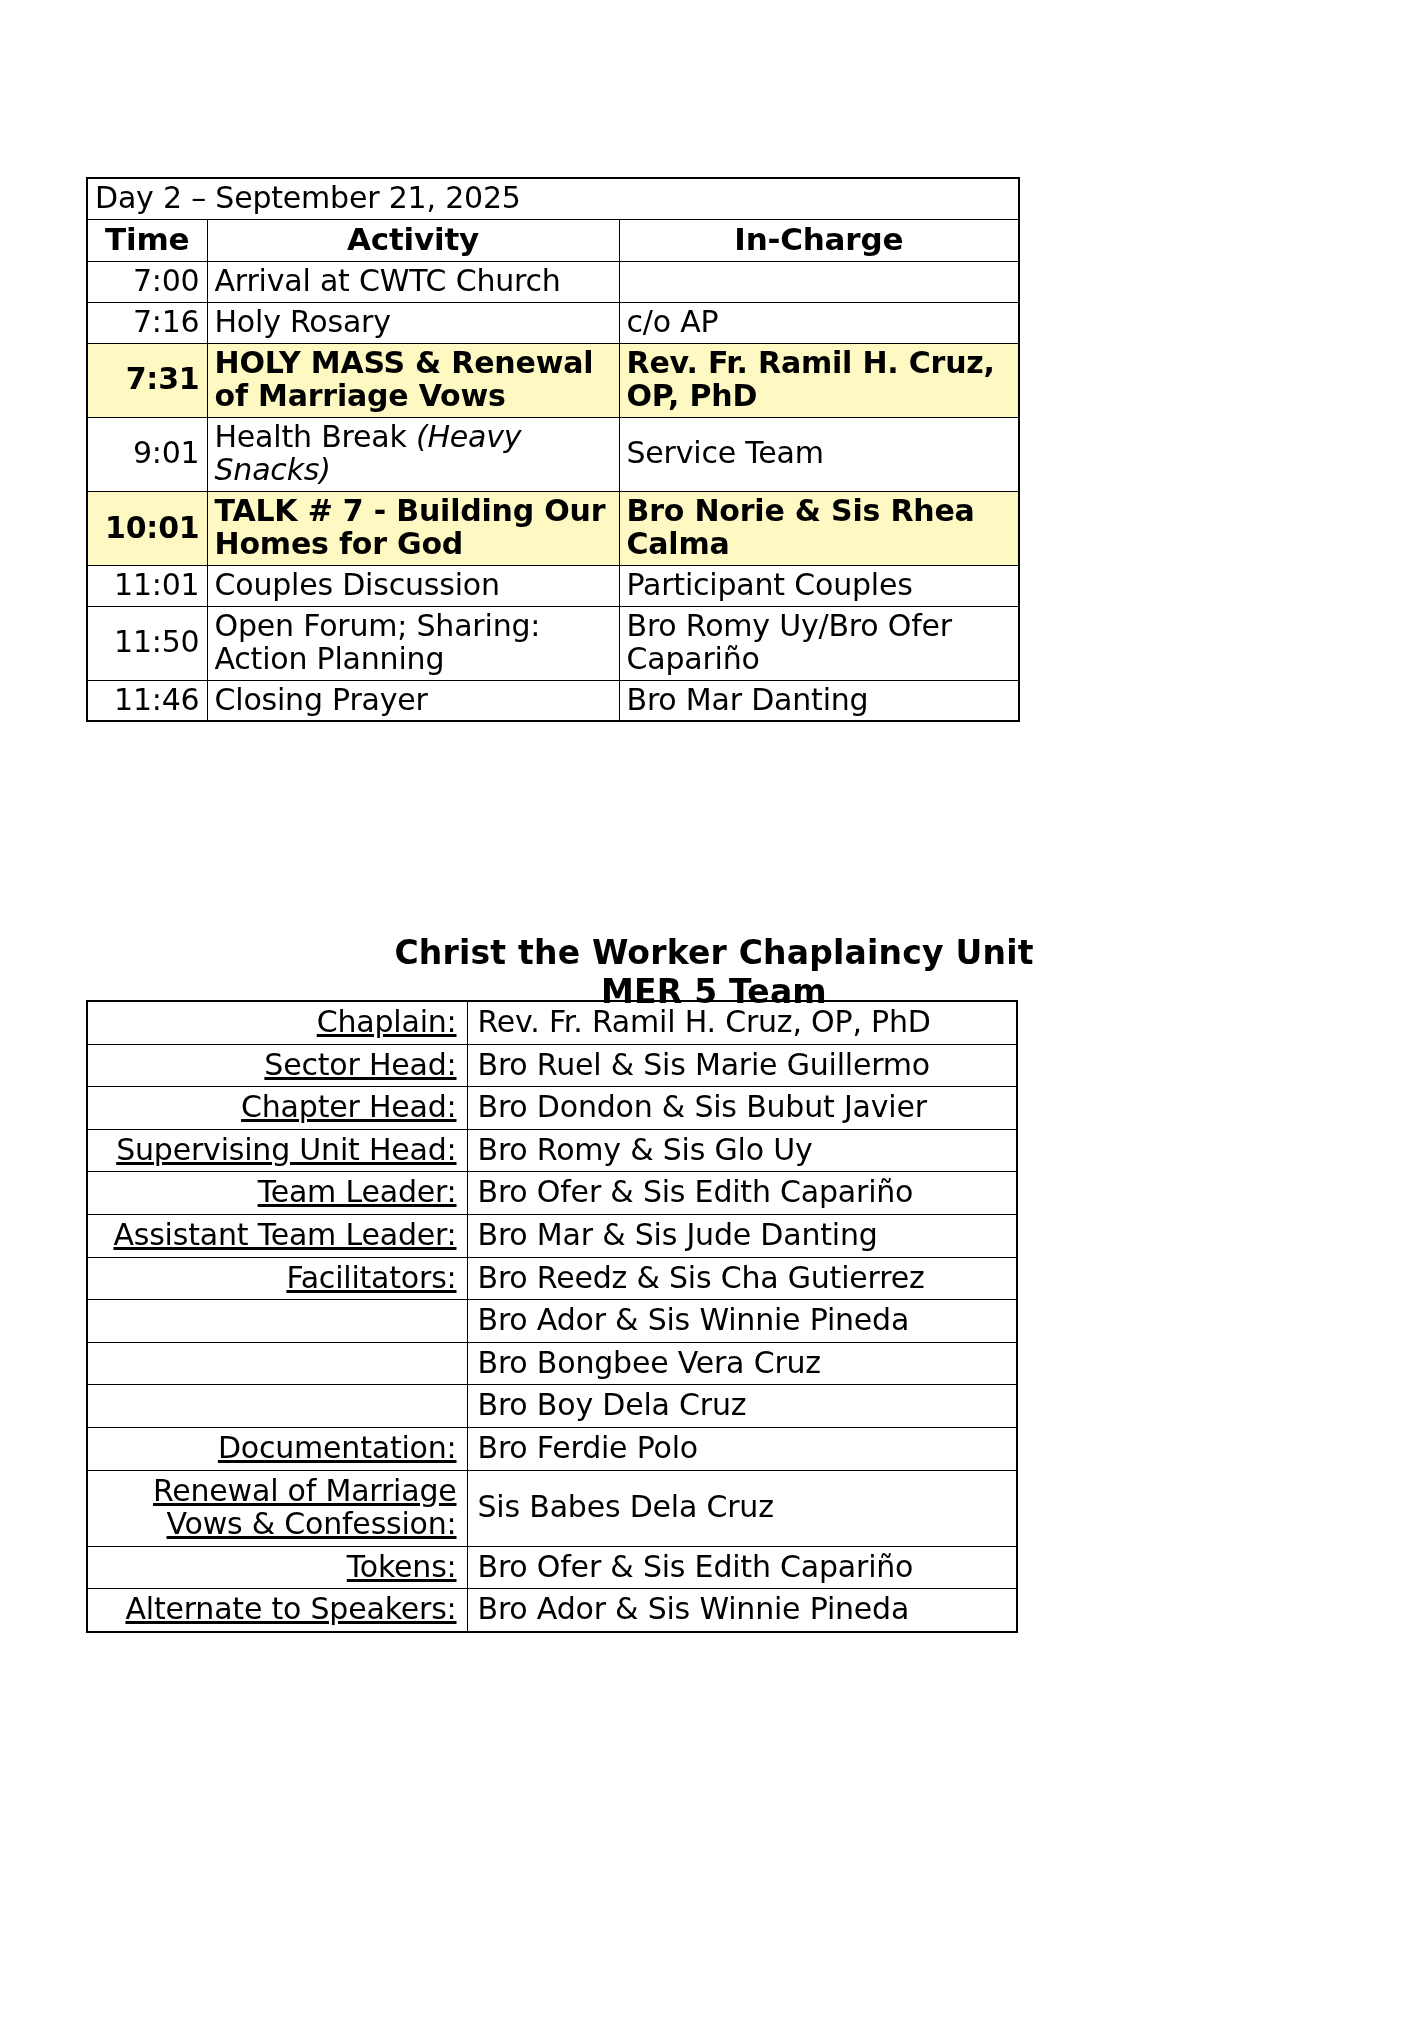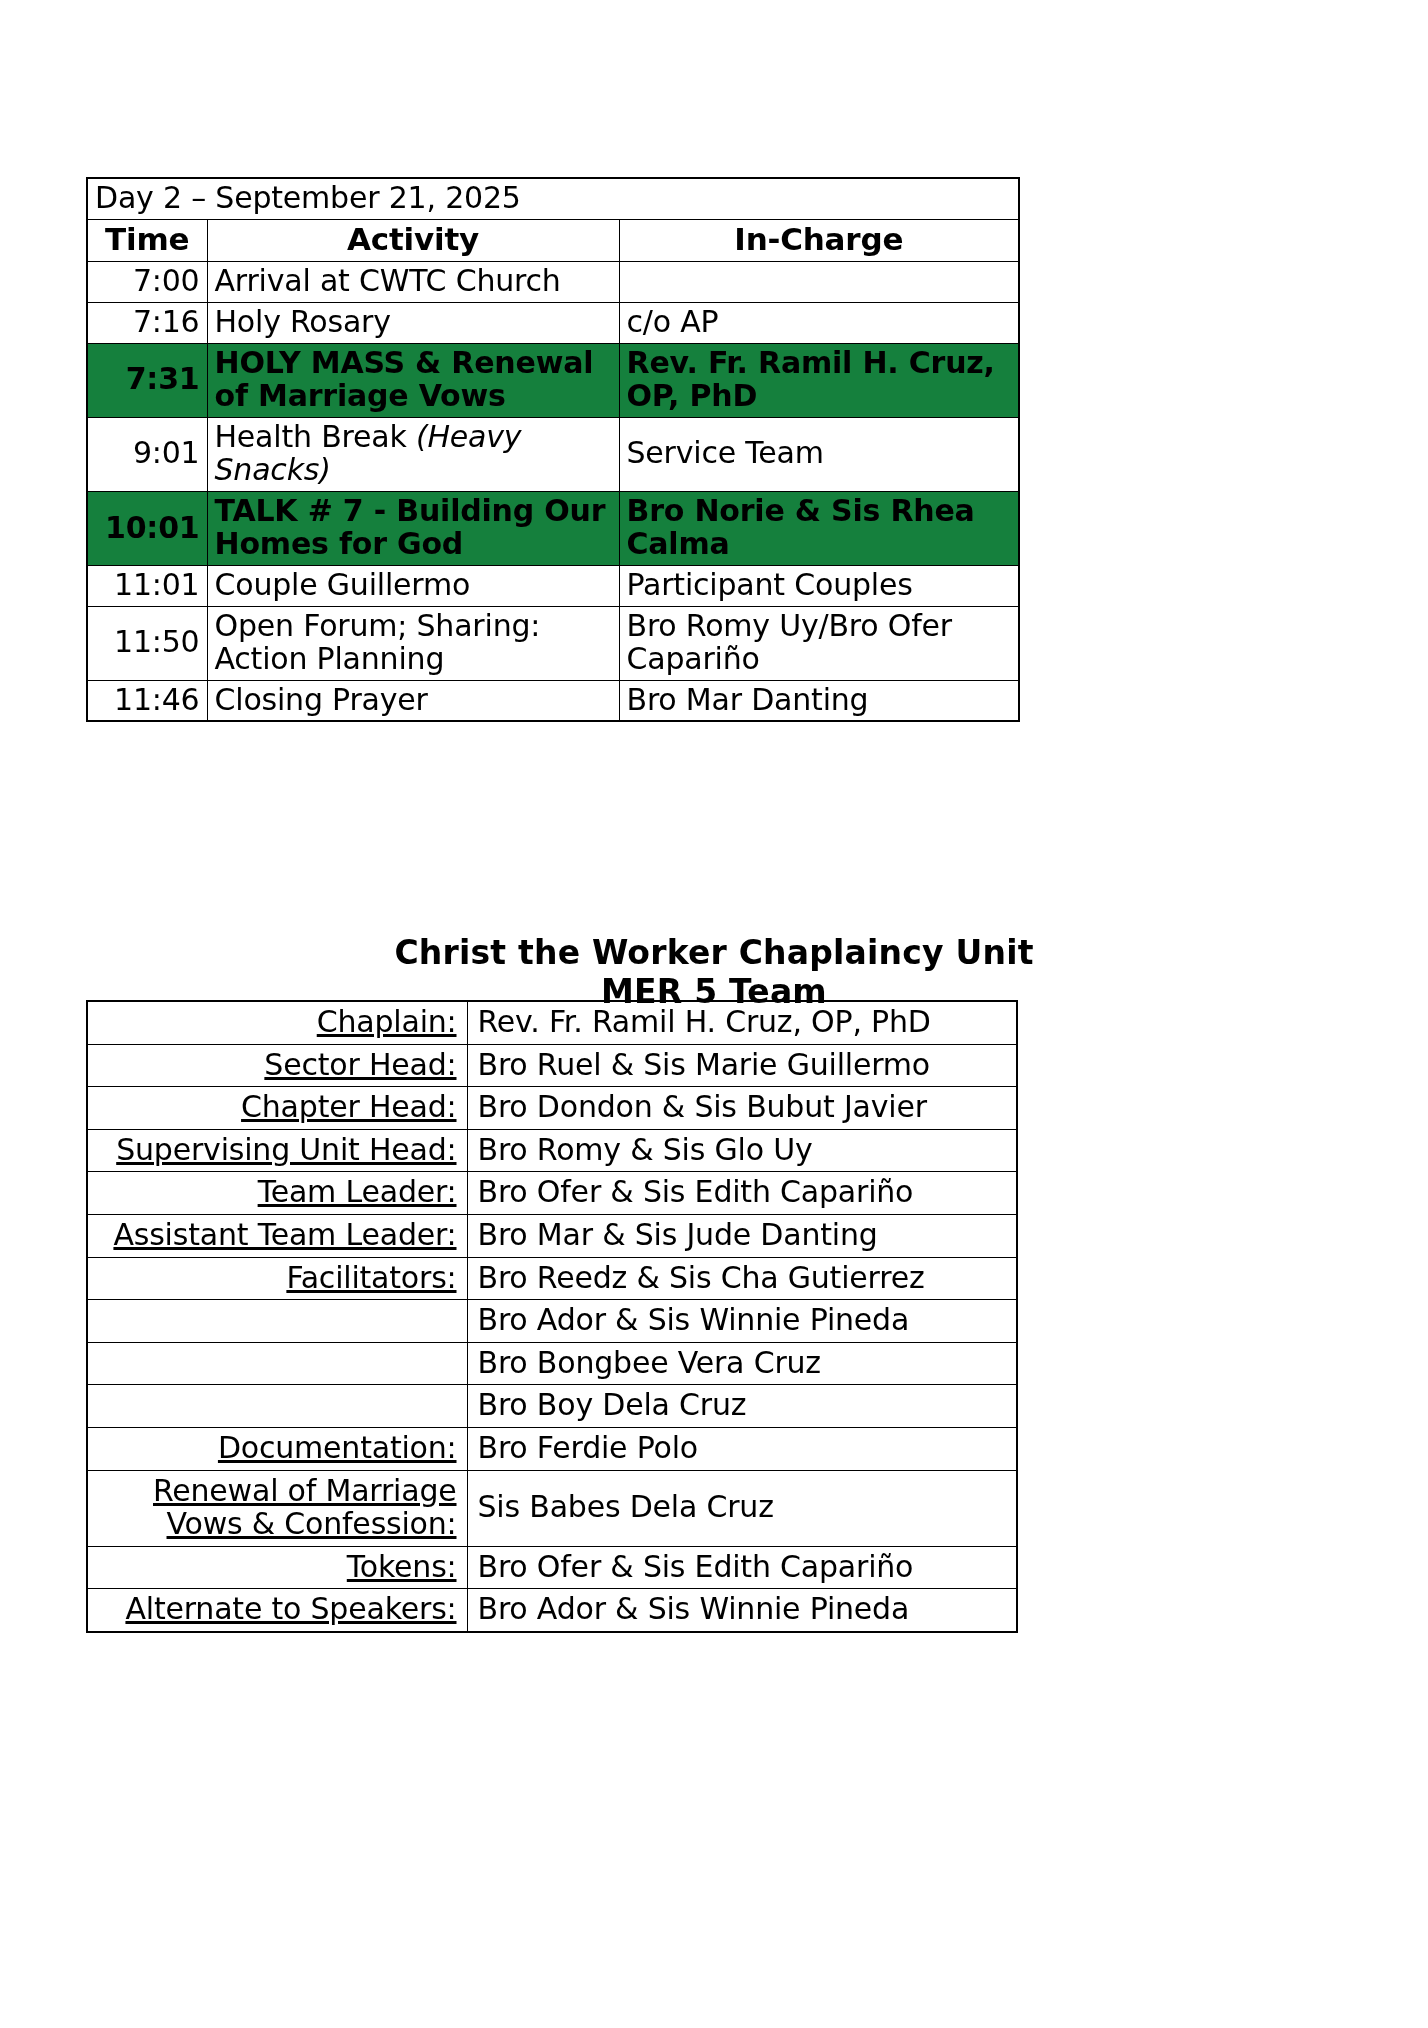--- a/index.html
+++ b/index.html
@@ -62,21 +62,21 @@
     font-size: 31px;
     padding: 2px 7px 5px 7px;
     margin-top: 12px;
   }
   td.time {
     text-align: right;
     white-space: nowrap;
   }
   td.act, td.chg { text-align: left; }
   tr.hl td {
-    background: #15803d;
+    background: #fef9c3;
     font-weight: bold;
   }
   .ital { font-style: italic; }
 
   
   .team-title {
     position: absolute;
     left: 0;
     top: 934px;
     width: 1428px;
@@ -158,21 +158,21 @@
             <td class="act"><span>Health Break </span><span class="ital">(Heavy Snacks)</span></td>
             <td class="chg">Service Team</td>
           </tr>
           <tr class="hl">
             <td class="time">10:01</td>
             <td class="act"><span>TALK # 7 - Building Our Homes for God</span></td>
             <td class="chg">Bro Norie &amp; Sis Rhea Calma</td>
           </tr>
           <tr>
             <td class="time">11:01</td>
-            <td class="act"><span>Couple Guillermo</span></td>
+            <td class="act"><span>Couples Discussion</span></td>
             <td class="chg">Participant Couples</td>
           </tr>
           <tr>
             <td class="time">11:50</td>
             <td class="act"><span>Open Forum; Sharing: Action Planning</span></td>
             <td class="chg">Bro Romy Uy/Bro Ofer Capariño</td>
           </tr>
           <tr>
             <td class="time">11:46</td>
             <td class="act"><span>Closing Prayer</span></td>

